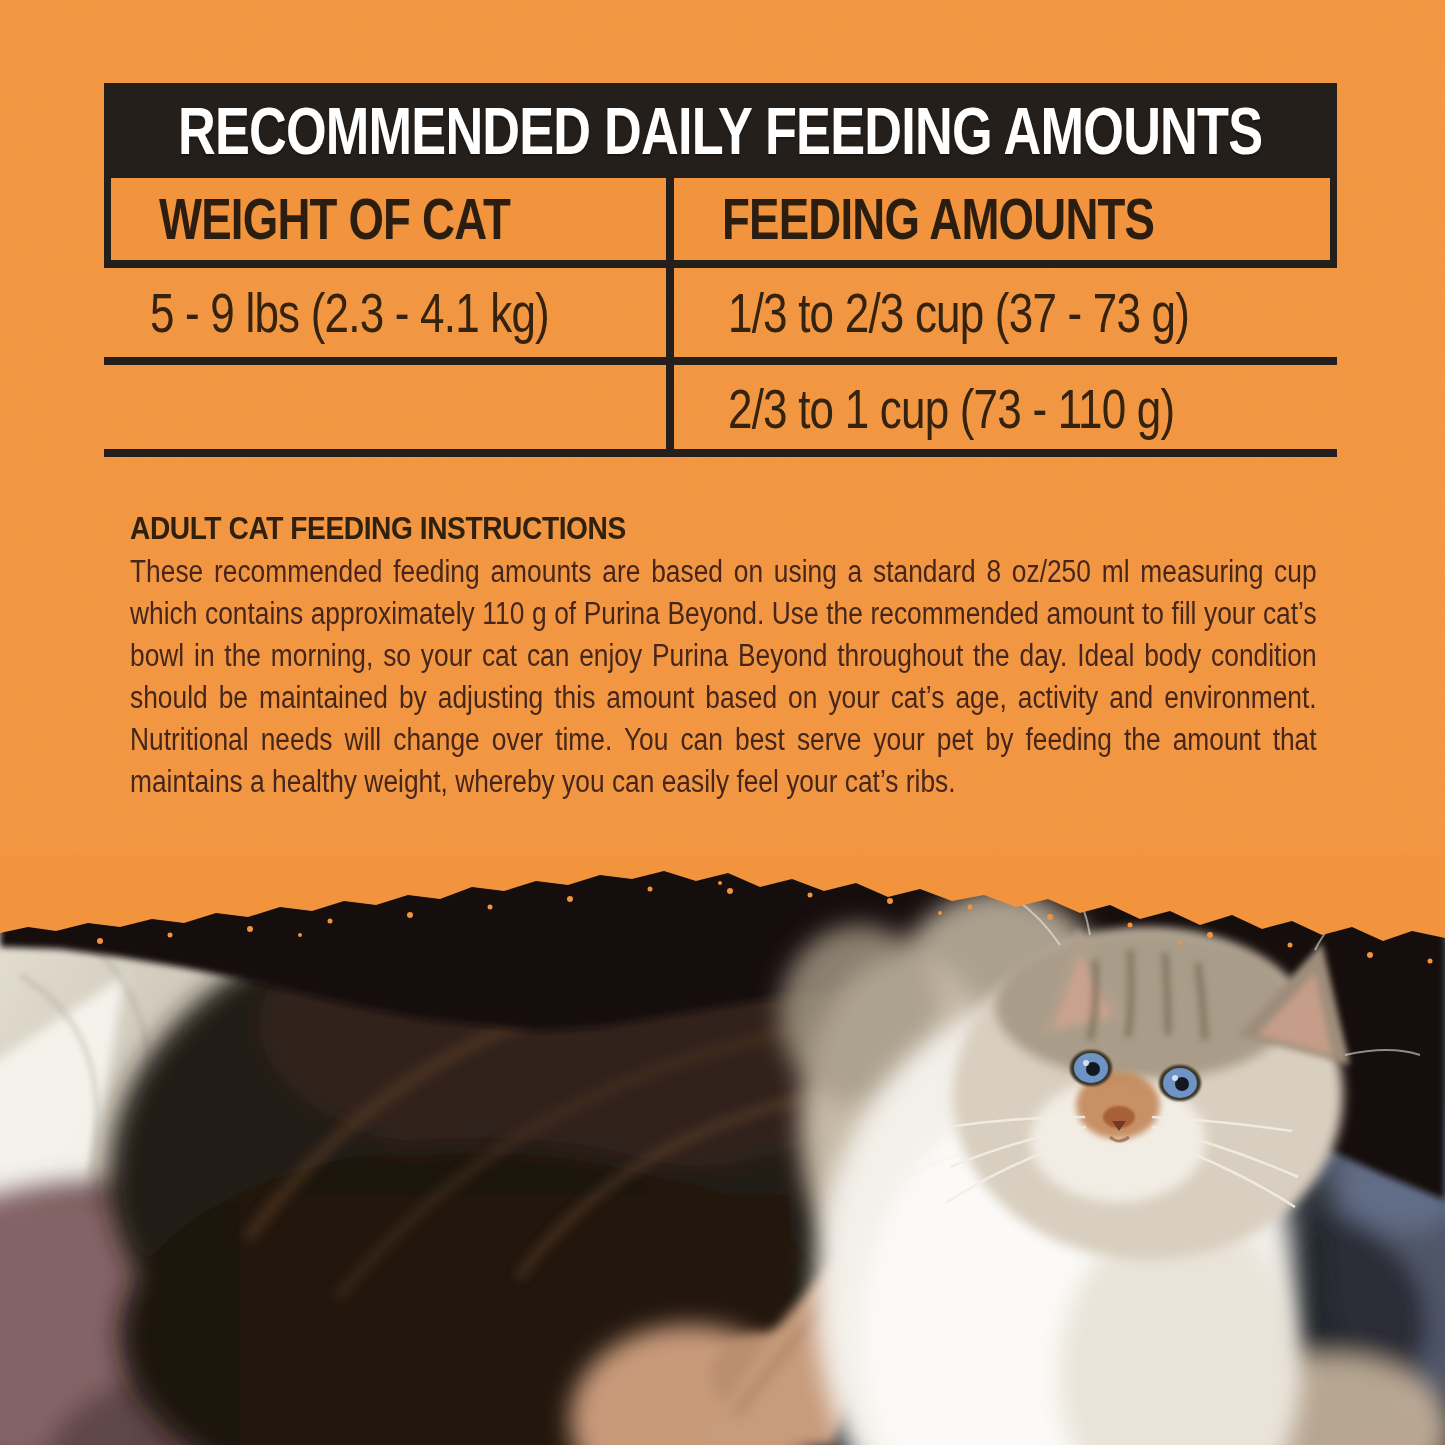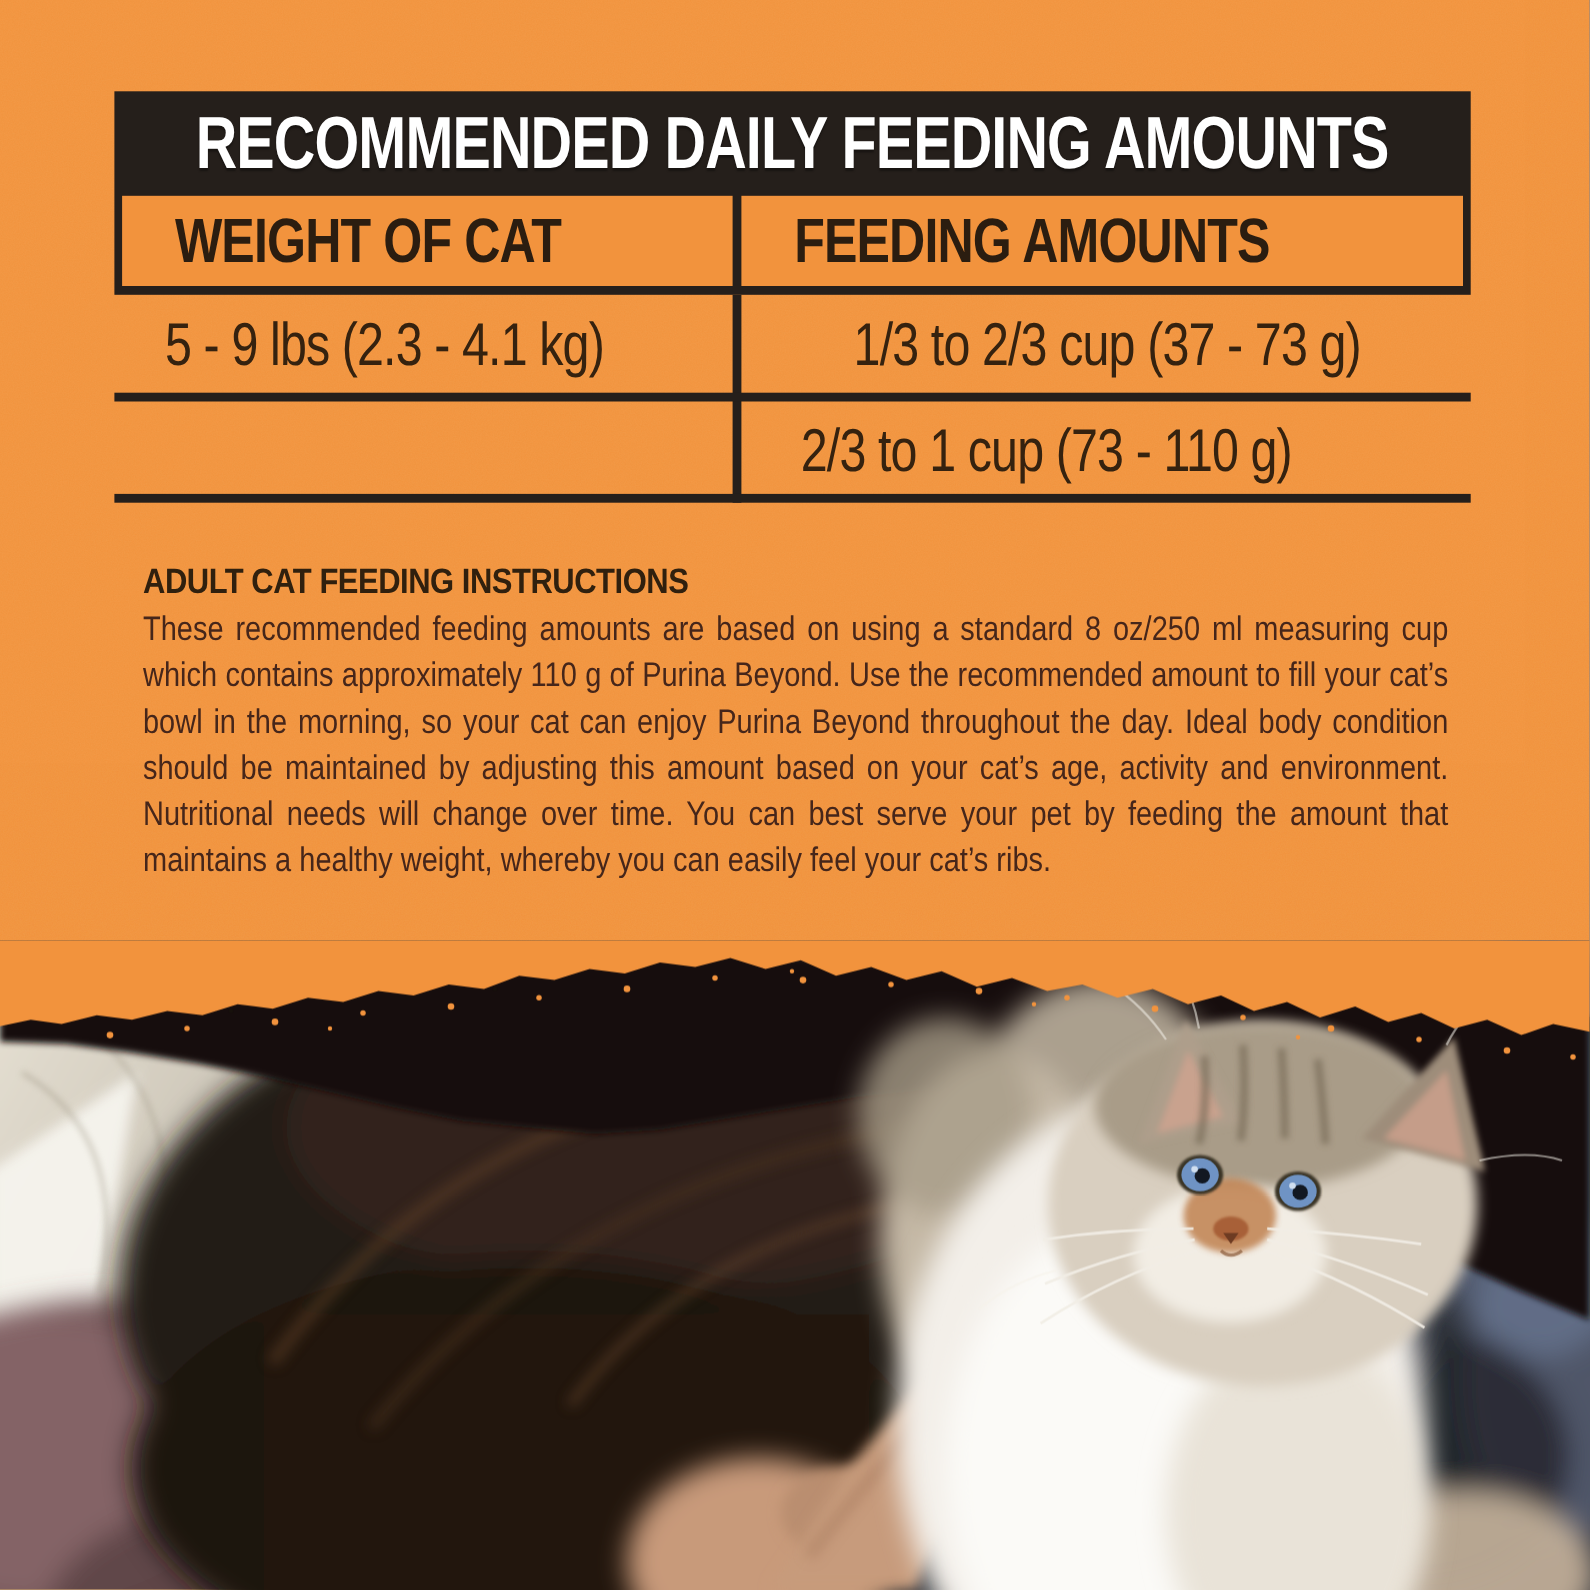--- a/index.html
+++ b/index.html
@@ -29,21 +29,21 @@
   .vdiv{position:absolute;left:562px;top:0;width:8px;height:189px;background:#251F1B;}
   .hrule{position:absolute;left:0;width:1233px;height:8px;background:#251F1B;}
   .hrule.r1{top:89px;}
   .hrule.r2{top:181px;}
   .drow{position:absolute;display:flex;align-items:center;white-space:nowrap;}
   .drow span{
     display:inline-block;color:#35220F;font-size:55px;font-weight:500;letter-spacing:-1px;
     transform:scaleX(0.8);transform-origin:left center;
   }
   .rw1{left:46px;top:0;height:89px;justify-content:center;}
-  .ra1{left:624px;top:0;height:89px;margin-left:48px;}
+  .ra1{left:624px;top:0;height:89px;}
   .rw2{left:44px;top:97px;height:84px;}
   .ra2{left:624px;top:97px;height:88px;}
 
   
   .instr-head{
     position:absolute;left:130px;top:510px;color:#30200E;font-size:32px;font-weight:bold;
     letter-spacing:-0.5px;white-space:nowrap;transform:scaleX(0.88);transform-origin:left top;
   }
   .instr-body-wrap{
     position:absolute;left:130px;top:551px;width:1396px;

